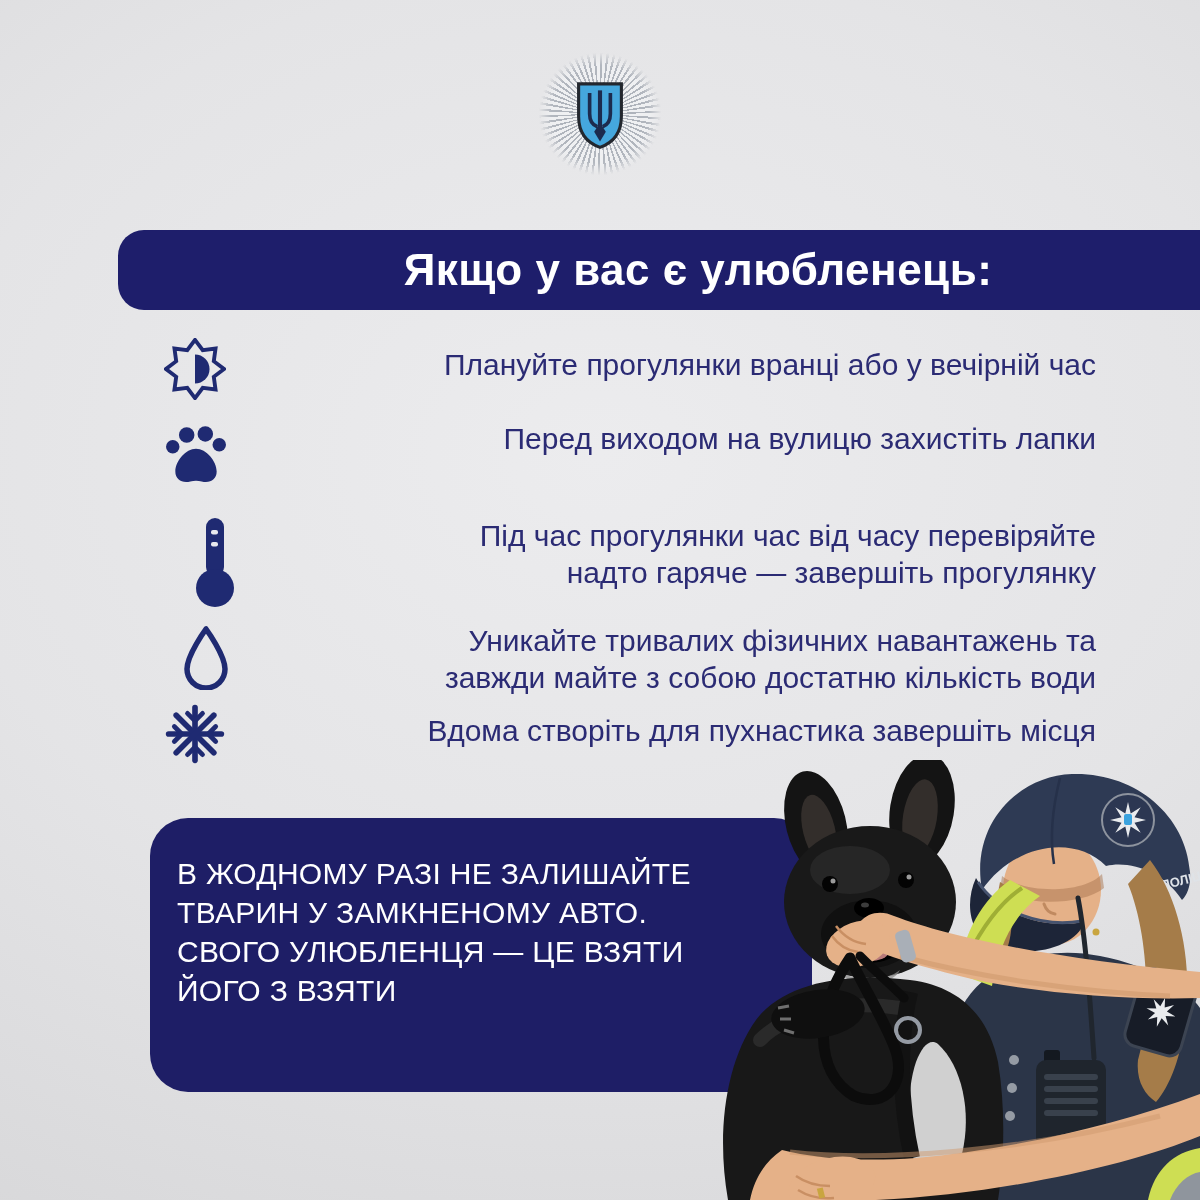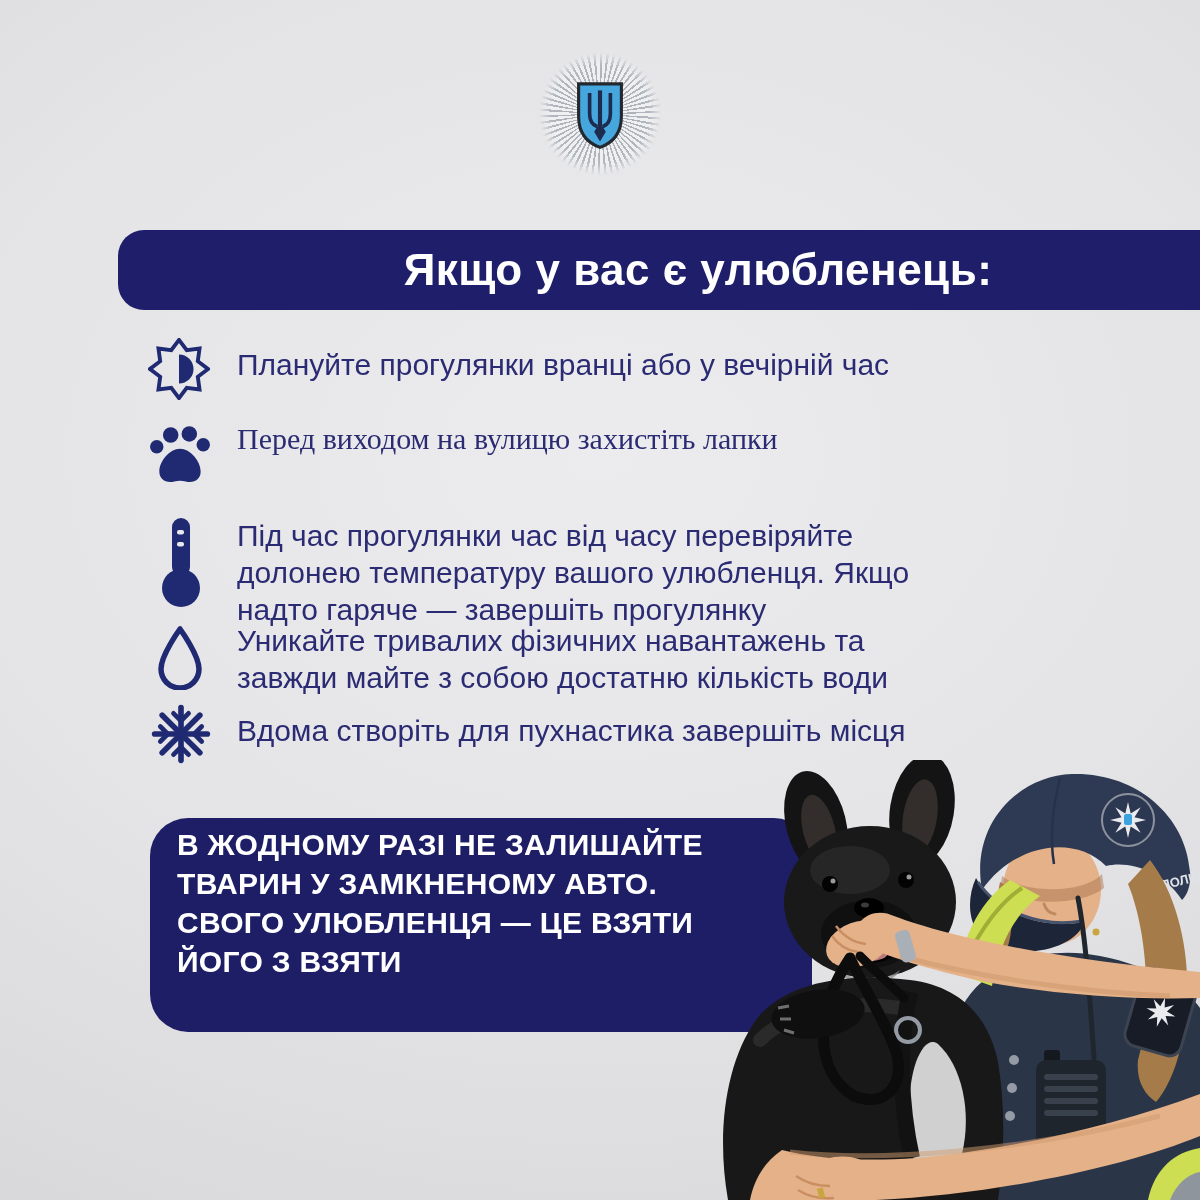--- a/index.html
+++ b/index.html
@@ -22,35 +22,35 @@
 
   
   .title-banner {
     position:absolute; left:118px; top:230px; width:1160px; height:80px;
     background:#1e1e6b; border-radius:26px;
     display:flex; align-items:center; justify-content:center;
     color:#ffffff; font-size:44px; font-weight:800; letter-spacing:.5px;
   }
 
   
-  .tip { position:absolute; left:148px; width:940px; }
+  .tip { position:absolute; left:156px; width:940px;text-align:right; }
   .tip .t-icon { position:absolute; left:0; top:0; width:70px; display:block; }
   .tip .t-text { margin-left:89px; color:#2b2b74; font-size:30px; line-height:37px; font-weight:500; }
   .tip1 { top:346px; } .tip1 .t-icon { top:-8px; }
-  .tip2 { top:420px;font-family:Liberation Serif, serif; } .tip2 .t-icon { top:2px; left:1px; }
+  .tip2 { top:420px; } .tip2 .t-icon { top:2px; left:1px; }
   .tip3 { top:504px;margin-top:13px; } .tip3 .t-icon { top:-2px; left:11px; }
   .tip4 { top:622px; } .tip4 .t-icon { top:2px; left:6px; }
   .tip5 { top:712px; } .tip5 .t-icon { top:-10px; left:1px; }
 
   
   .warning {
-    position:absolute; left:150px; top:818px; width:662px; height:214px;
+    position:absolute; left:150px; top:818px; width:662px; height:274px;
     background:#1e1e66; border-radius:38px; box-sizing:border-box;
-    padding:7px 20px 0 27px; z-index:2;
-    color:#ffffff; font-size:30px; font-weight:700; line-height:39px; letter-spacing:.3px;
+    padding:36px 20px 0 27px; z-index:2;
+    color:#ffffff; font-size:30px; font-weight:400; line-height:39px; letter-spacing:.3px;
   }
 
   
   .photo { position:absolute; right:0; bottom:0; z-index:5; display:block; }
 </style>
 </head>
 <body>
 
 <div class="poster">
 
@@ -102,21 +102,20 @@
     <span class="t-icon">
       <svg width="44" height="96" viewBox="0 0 44 96">
         <rect x="13" y="3" width="18" height="58" rx="9" fill="#1f2a72"></rect>
         <circle cx="22" cy="73" r="19" fill="#1f2a72"></circle>
         <rect x="18" y="15" width="7" height="4.5" rx="2" fill="#e8e8ee"></rect>
         <rect x="18" y="27" width="7" height="4.5" rx="2" fill="#e8e8ee"></rect>
       </svg>
     </span>
     <div class="t-text">
       <div>Під час прогулянки час від часу перевіряйте</div>
-      <div>долонею  температуру вашого улюбленця. Якщо</div>
       <div>надто гаряче — завершіть прогулянку</div>
     </div>
   </div>
 
   <div class="tip tip4">
     <span class="t-icon">
       <svg width="52" height="66" viewBox="0 0 52 66">
         <path d="M26,5 C26,5 7,31 7,45 a19,19 0 0 0 38,0 C45,31 26,5 26,5 Z" fill="none" stroke="#1f2a72" stroke-width="5.5" stroke-linejoin="round"></path>
       </svg>
     </span>

